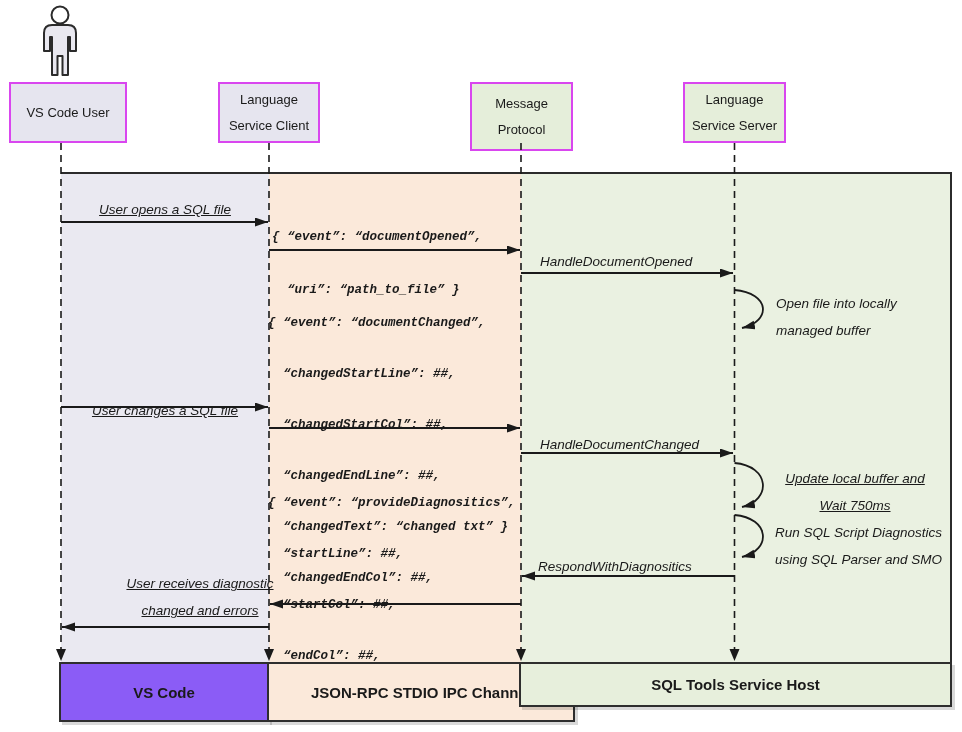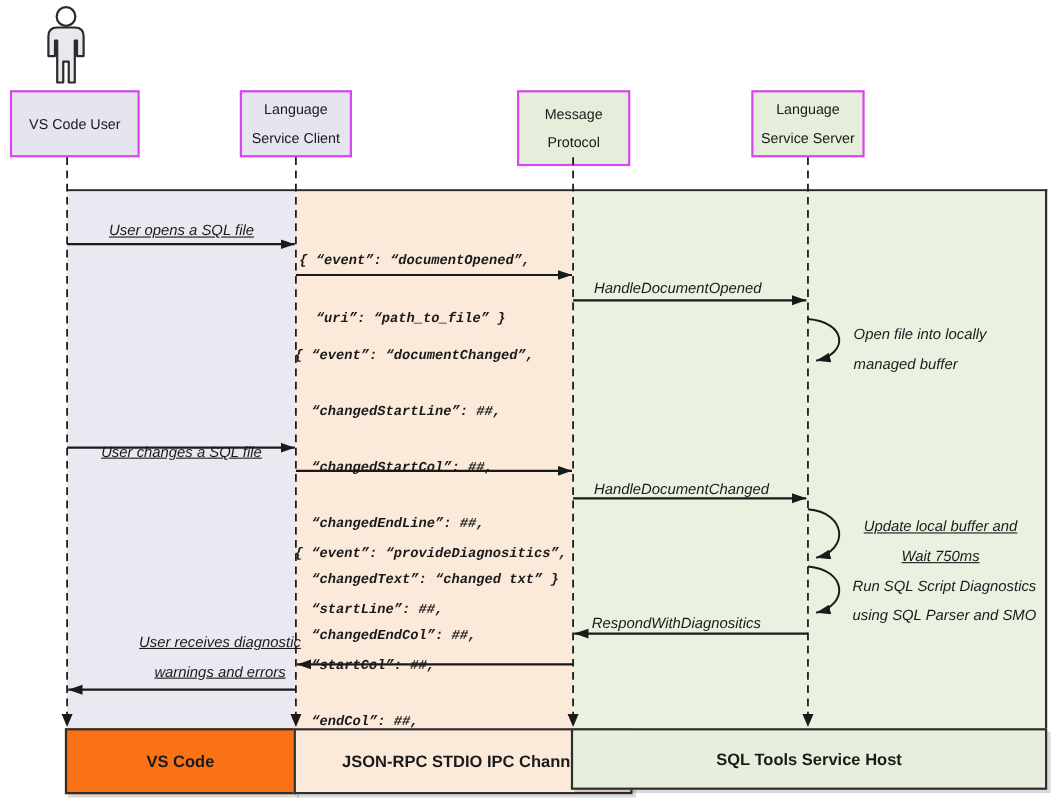--- a/index.html
+++ b/index.html
@@ -54,21 +54,21 @@
   </div>
   <div class="abs hbox" style="left:683px;top:82px;width:103px;height:61px;background:#e5eeda;">
     <div>Language</div>
     <div>Service Server</div>
   </div>
 
   <div class="abs msg ctr" style="left:61px;top:202px;width:208px;">User opens a SQL file</div>
   <div class="abs msg ctr" style="left:61px;top:387px;width:208px;margin-top:16px;">User changes a SQL file</div>
   <div class="abs msg2 ctr" style="left:61px;top:570px;width:230px;margin-left:24px;">
     <div>User receives diagnostic</div>
-    <div>warnings and errors</div>
+    <div>changed and errors</div>
   </div>
 
   <div class="abs msg" style="left:540px;top:254px;">HandleDocumentOpened</div>
   <div class="abs msg" style="left:540px;top:437px;">HandleDocumentChanged</div>
   <div class="abs msg" style="left:538px;top:559px;">RespondWithDiagnositics</div>
 
   <div class="abs msg2" style="left:776px;top:290px;">
     <div>Open file into locally</div>
     <div>managed buffer</div>
   </div>
@@ -94,27 +94,27 @@
     <div>  “changedEndCol”: ##,</div>
   </div>
   <div class="abs json lh23" style="left:268px;top:464px;">
     <div>{ “event”: “provideDiagnositics”,</div>
     <div>  “startLine”: ##,</div>
     <div>  “startCol”: ##,</div>
     <div>  “endCol”: ##,</div>
     
   </div>
 
-  <div class="abs fbox" style="left:59px;top:662px;width:210px;height:60px;background:#f97316;">
+  <div class="abs fbox" style="left:59px;top:662px;width:210px;height:60px;background:#8b5cf6;">
     <div>VS Code</div>
   </div>
   <div class="abs fbox" style="left:267px;top:662px;width:308px;height:60px;background:#fbe9da;">
     <div>JSON-RPC STDIO IPC Channel</div>
   </div>
-  <div class="abs fbox" style="left:519px;top:662px;width:433px;height:56px;background:#e7efdc;">
+  <div class="abs fbox" style="left:519px;top:662px;width:433px;height:45px;background:#e7efdc;">
     <div>SQL Tools Service Host</div>
   </div>
 
   <svg class="abs" id="wires" width="962" height="732" viewBox="0 0 962 732">
     <defs>
       <marker id="ah" markerUnits="userSpaceOnUse" markerWidth="14" markerHeight="10" refX="13" refY="4.5" orient="auto">
         <path d="M0 0 L13 4.5 L0 9 Z" fill="#1a1a1a"></path>
       </marker>
     </defs>
 

